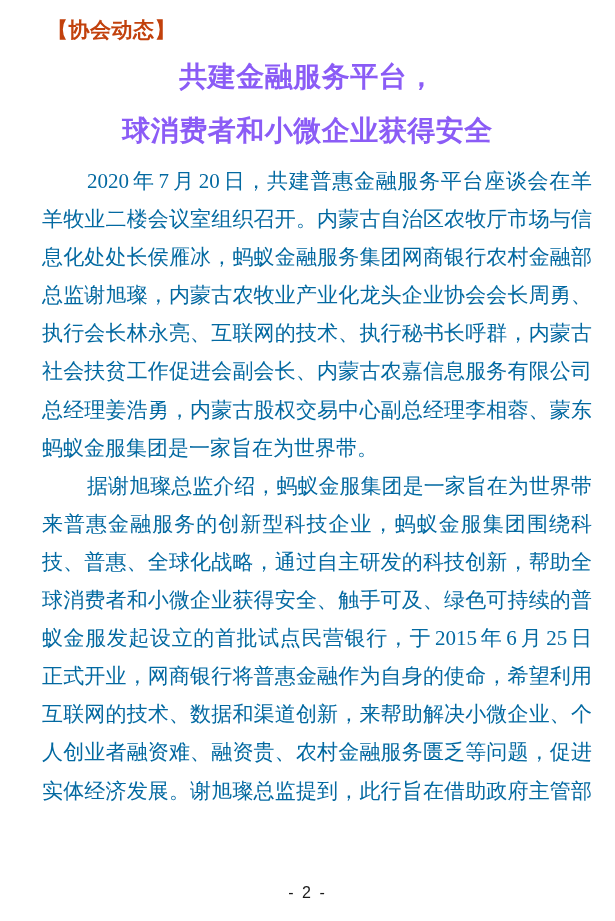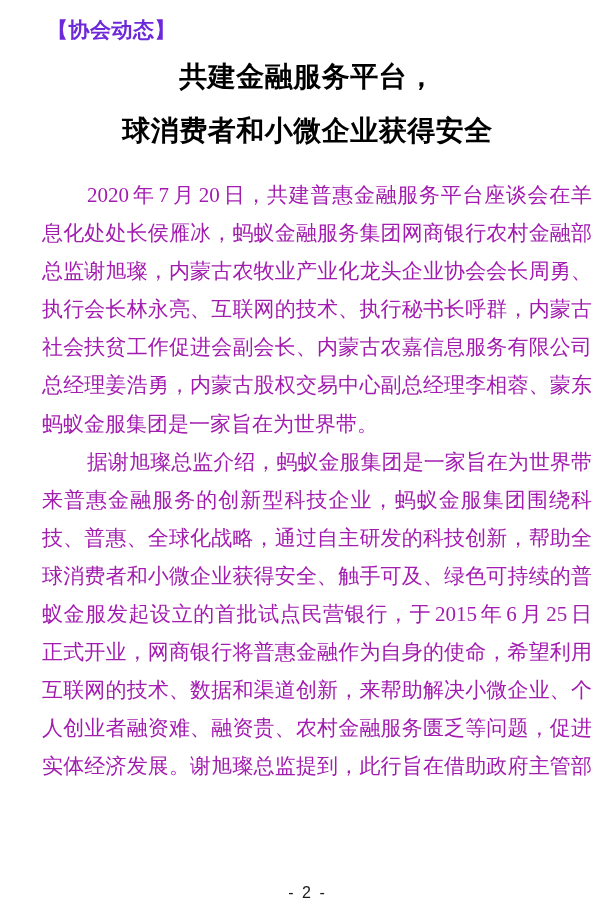--- a/index.html
+++ b/index.html
@@ -14,44 +14,44 @@
   }
   .section-label {
     position: absolute;
     left: 47px;
     top: 17px;
     font-family: "Liberation Sans", "DejaVu Sans", sans-serif;
     font-weight: 700;
     font-size: 21px;
     line-height: 26px;
     letter-spacing: 0.5px;
-    color: #6d28d9;
+    color: #c2410c;
   }
   .title-block {
     position: absolute;
     left: 0;
     top: 50px;
     width: 615px;
     text-align: center;
   }
   .title-line {
     font-weight: 700;
     font-size: 28px;
     line-height: 54px;
     letter-spacing: 0.5px;
-    color: #000000;
+    color: #8b5cf6;
   }
   .body-block {
     position: absolute;
     left: 42px;
-    top: 176px;
+    top: 162px;
     width: 550px;
     font-size: 21px;
     line-height: 38.1px;
-    color: #a21caf;
+    color: #0369a1;
   }
   .line {
     text-align: justify;
     text-align-last: justify;
     word-spacing: -2px;
     height: 38.1px;
     overflow: visible;
   }
   .line.start { text-indent: 45px; }
   .line.end   { text-align-last: left; }
@@ -77,20 +77,21 @@
 
   <div class="title-block">
     <div class="title-line">共建金融服务平台，</div>
     <div class="title-line">球消费者和小微企业获得安全</div>
   </div>
 
   <div class="body-block">
 
     <div>
       <div class="line start">2020 年 7 月 20 日，共建普惠金融服务平台座谈会在羊</div>
+      <div class="line">羊牧业二楼会议室组织召开。内蒙古自治区农牧厅市场与信</div>
       <div class="line">息化处处长侯雁冰，蚂蚁金融服务集团网商银行农村金融部</div>
       <div class="line">总监谢旭璨，内蒙古农牧业产业化龙头企业协会会长周勇、</div>
       <div class="line">执行会长林永亮、互联网的技术、执行秘书长呼群，内蒙古</div>
       <div class="line">社会扶贫工作促进会副会长、内蒙古农嘉信息服务有限公司</div>
       <div class="line">总经理姜浩勇，内蒙古股权交易中心副总经理李相蓉、蒙东</div>
       <div class="line end">蚂蚁金服集团是一家旨在为世界带。</div>
     </div>
 
     <div>
       <div class="line start">据谢旭璨总监介绍，蚂蚁金服集团是一家旨在为世界带</div>

